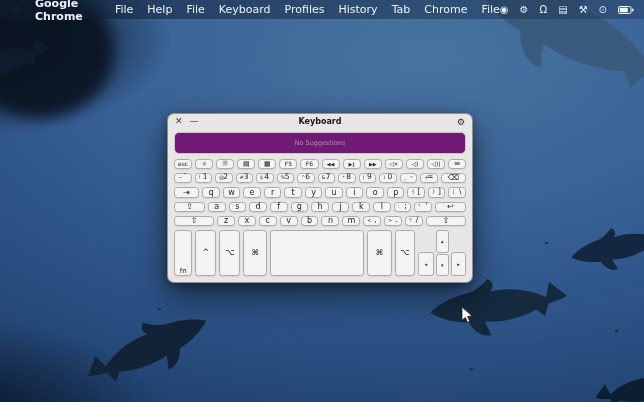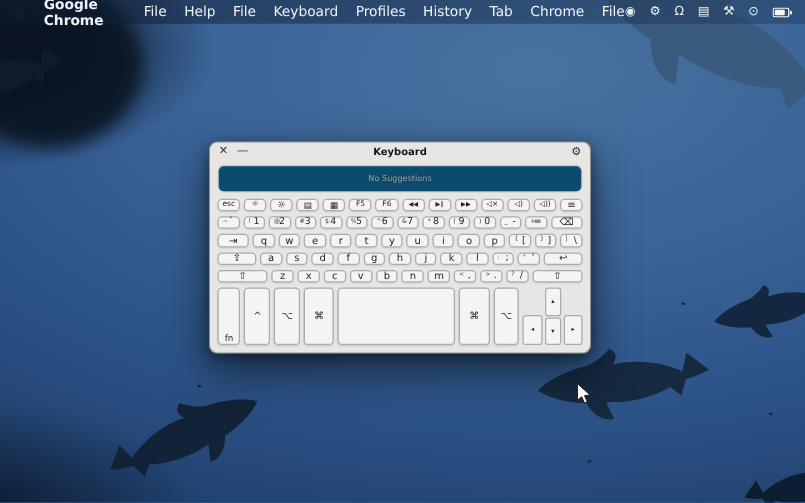--- a/index.html
+++ b/index.html
@@ -30,21 +30,21 @@
 
   
   .kwin{position:absolute;left:167px;top:113px;width:306px;height:170px;z-index:20;
     background:#e8e6e5;border:1px solid rgba(40,40,40,.45);border-radius:7px;
     box-shadow:0 14px 34px rgba(0,0,0,.5), 0 3px 10px rgba(0,0,0,.35);
     display:flex;flex-direction:column;box-sizing:border-box;}
   .ktitle{height:15px;position:relative;display:flex;align-items:center;padding:0 7px;flex:none;}
   .tbtn{font-size:9px;color:#3a3a3a;margin-right:7px;line-height:1;cursor:default;}
   .ttext{position:absolute;left:0;right:0;text-align:center;font-size:8px;font-weight:bold;color:#161616;}
   .tgear{margin-left:auto;font-size:9px;color:#2e2e2e;z-index:1;}
-  .sugg{margin:3px 6px 4px 6px;height:20px;flex:none;background:#0c4a6e;border:1px solid #c9c7c5;
+  .sugg{margin:3px 6px 4px 6px;height:20px;flex:none;background:#701a75;border:1px solid #c9c7c5;
         border-radius:5px;display:flex;align-items:center;justify-content:center;
         font-size:6.5px;color:#9d9b99;}
   .rows{flex:1;display:flex;flex-direction:column;gap:4px;padding:1px 6px 6px 6px;}
   .krow{flex:1;display:flex;gap:3px;}
   .key{position:relative;background:#f6f4f3;border:1px solid #adaba9;border-radius:3.5px;
        display:flex;align-items:center;justify-content:center;color:#242424;
        box-shadow:0 1px 1px rgba(0,0,0,.08);min-width:0;}
   .kc{font-size:8px;line-height:1;}
   .kt{position:absolute;top:1px;left:3px;font-size:5px;line-height:1;color:#3c3c3c;}
   .km{position:absolute;bottom:1.5px;right:3.5px;font-size:7.5px;line-height:1;}

